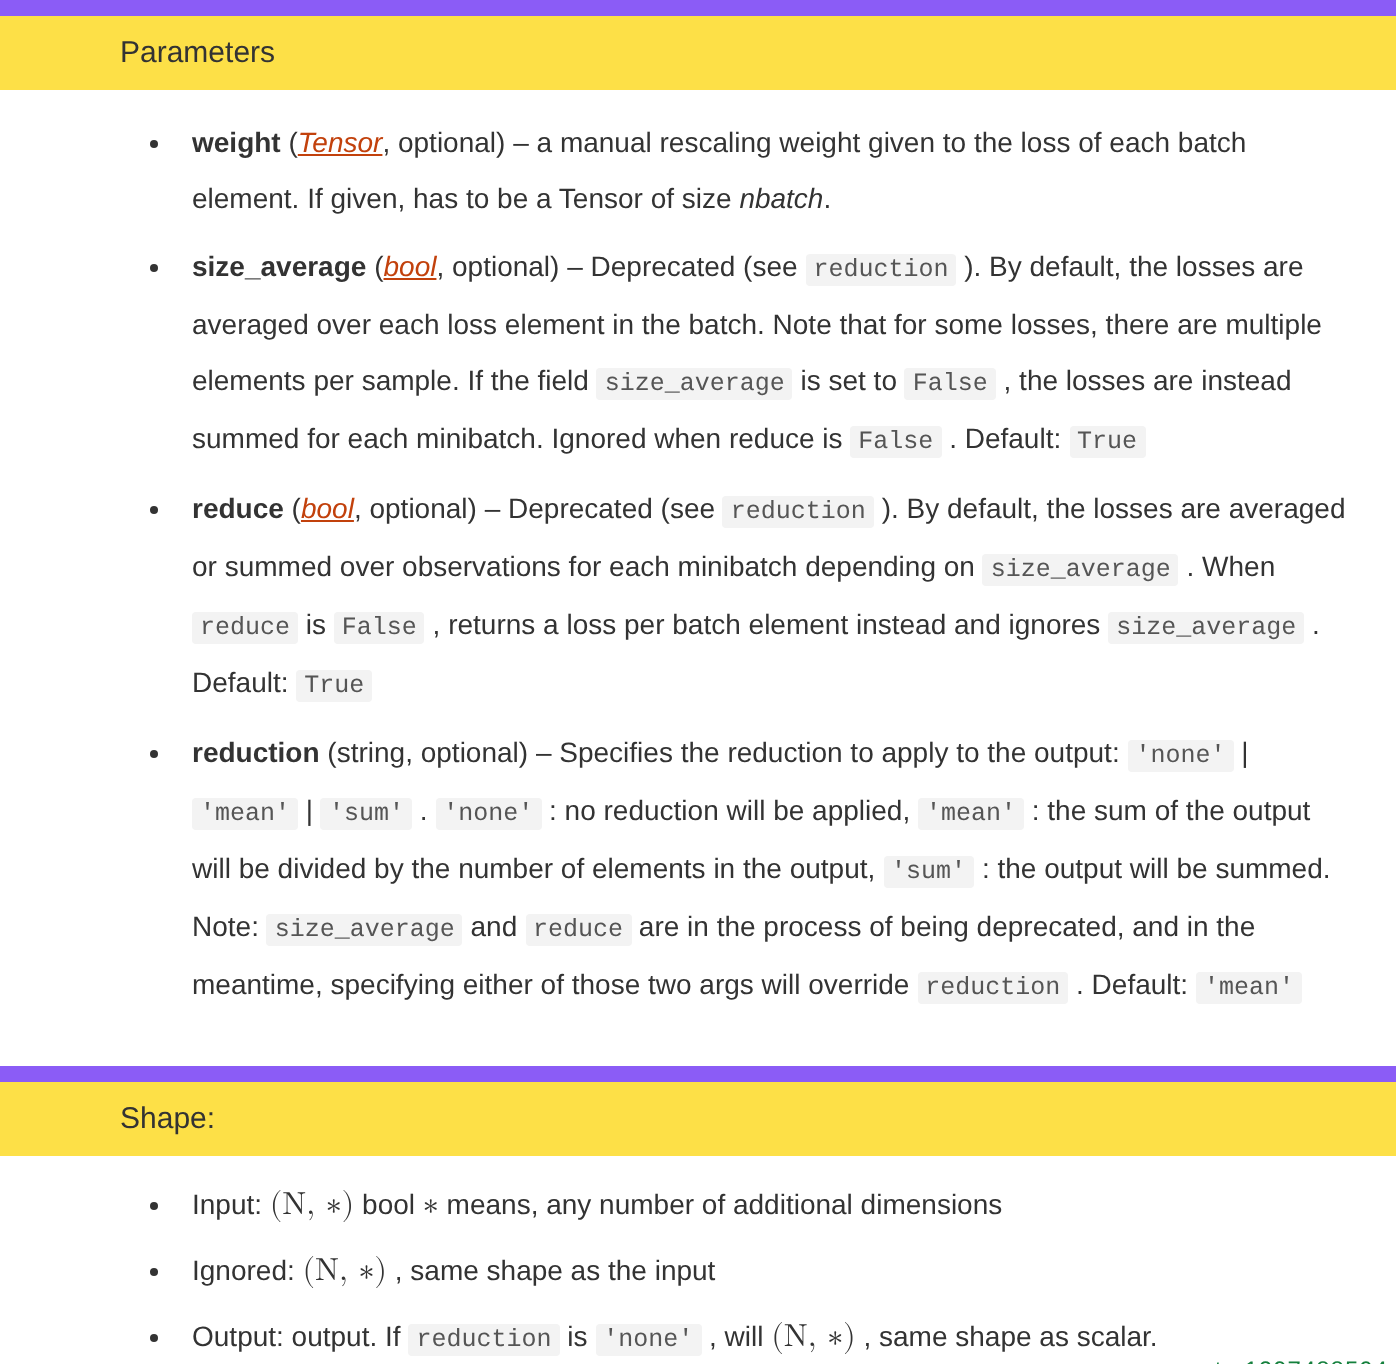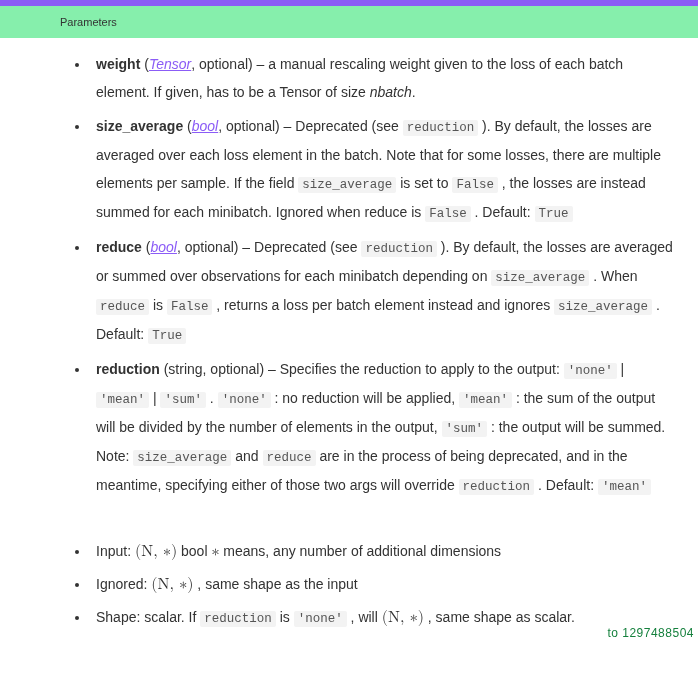--- a/index.html
+++ b/index.html
@@ -6,42 +6,42 @@
   body {
     margin: 0;
     padding: 0;
     font-family: 'Segoe UI', -apple-system, BlinkMacSystemFont, sans-serif;
     font-size: 14px;
     color: #333;
     background: #fff;
     width: 698px;
   }
   .section-header {
-    border-top: 6px solid #8b5cf6;
-    background: #86efac;
+    border-top: 8px solid #8b5cf6;
+    background: #fde047;
     padding: 10px 0 10px 60px;
-    font-size: 11px;
+    font-size: 15px;
     color: #333;
   }
   .content {
     padding: 12px 20px 20px 60px;
     line-height: 2.0;
   }
   .content.tight { line-height: 1.7; padding-bottom: 8px; }
   ul.param-list {
     list-style: disc;
     margin: 0;
     padding-left: 30px;
   }
   ul.param-list > li {
     margin-bottom: 6px;
     padding-left: 6px;
   }
   strong.param-name { font-weight: 700; margin-top: 40px; }
-  .type-link { color: #8b5cf6; font-style: italic; }
+  .type-link { color: #c2410c; font-style: italic; }
   .optional { }
   code.lit {
     font-family: Consolas, 'Courier New', monospace;
     font-size: 12.5px;
     background: #f3f3f3;
     padding: 1px 4px;
     border-radius: 2px;
     color: #555;
   }
   .math {
@@ -87,30 +87,33 @@
     </li>
 
     <li>
       <strong class="param-name">reduction</strong>
       (<span class="optional">string</span><span>, </span><span class="optional">optional</span>)<span> – Specifies the reduction to apply to the output: </span><code class="lit">'none'</code><span> | </span><code class="lit">'mean'</code><span> | </span><code class="lit">'sum'</code><span> . </span><code class="lit">'none'</code><span> : no reduction will be applied, </span><code class="lit">'mean'</code><span> : the sum of the output will be divided by the number of elements in the output, </span><code class="lit">'sum'</code><span> : the output will be summed. Note: </span><code class="lit">size_average</code><span> and </span><code class="lit">reduce</code><span> are in the process of being deprecated, and in the meantime, specifying either of those two args will override </span><code class="lit">reduction</code><span> . Default: </span><code class="lit">'mean'</code>
     </li>
 
   </ul>
 </div>
 
+<div class="section-header">
+  <span>Shape:</span>
+</div>
 
 <div class="content tight">
   <ul class="param-list">
     <li>
       <span>Input: </span><span class="math">(N, ∗)</span><span> bool </span><span class="math">∗</span><span> means, any number of additional dimensions</span>
     </li>
     <li>
       <span>Ignored: </span><span class="math">(N, ∗)</span><span> , same shape as the input</span>
     </li>
     <li>
-      <span>Shape: scalar. If </span><code class="lit">reduction</code><span> is </span><code class="lit">'none'</code><span> , will </span><span class="math">(N, ∗)</span><span> , same shape as scalar.</span>
+      <span>Output: output. If </span><code class="lit">reduction</code><span> is </span><code class="lit">'none'</code><span> , will </span><span class="math">(N, ∗)</span><span> , same shape as scalar.</span>
     </li>
   </ul>
 </div>
 
 <div class="watermark">to 1297488504</div>
 
 </div>
 
 </body></html>

